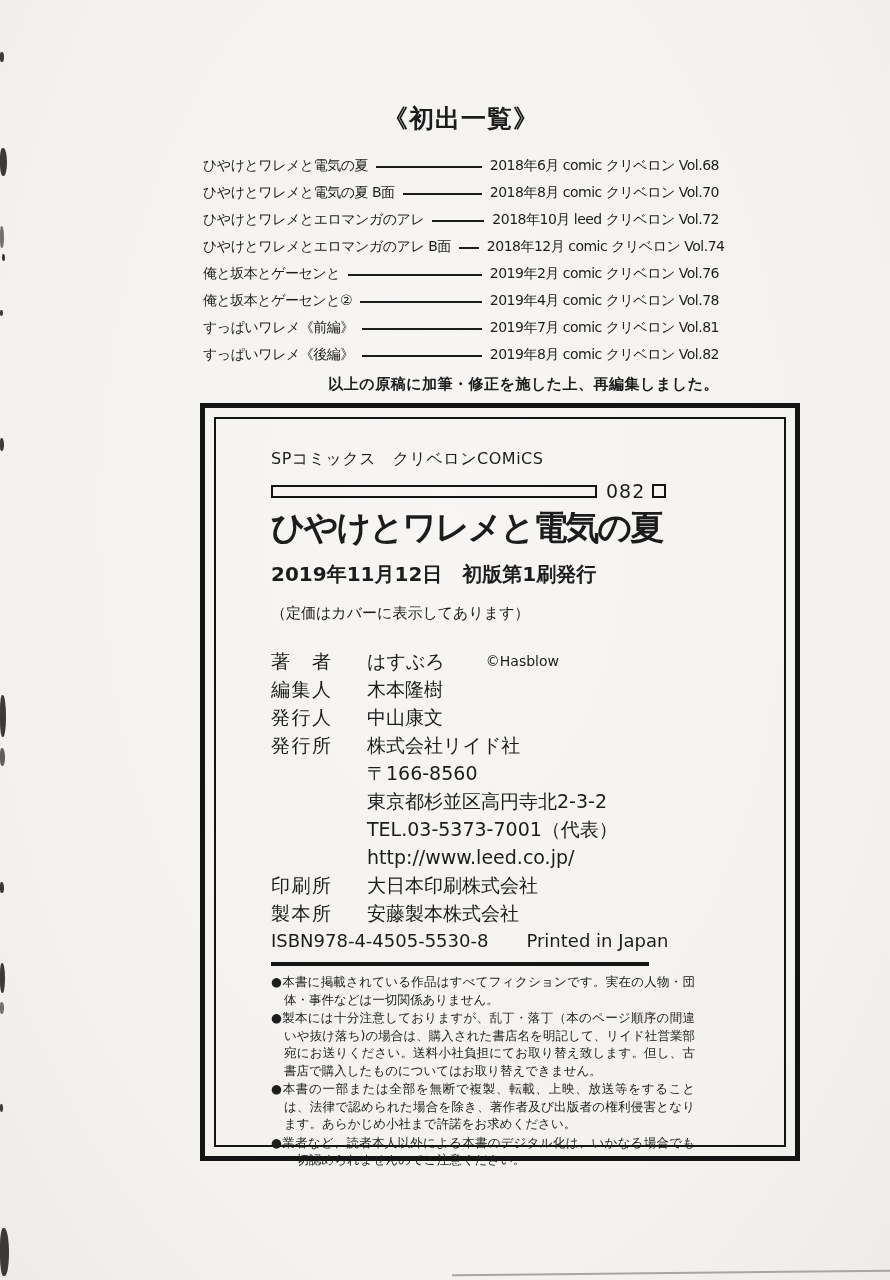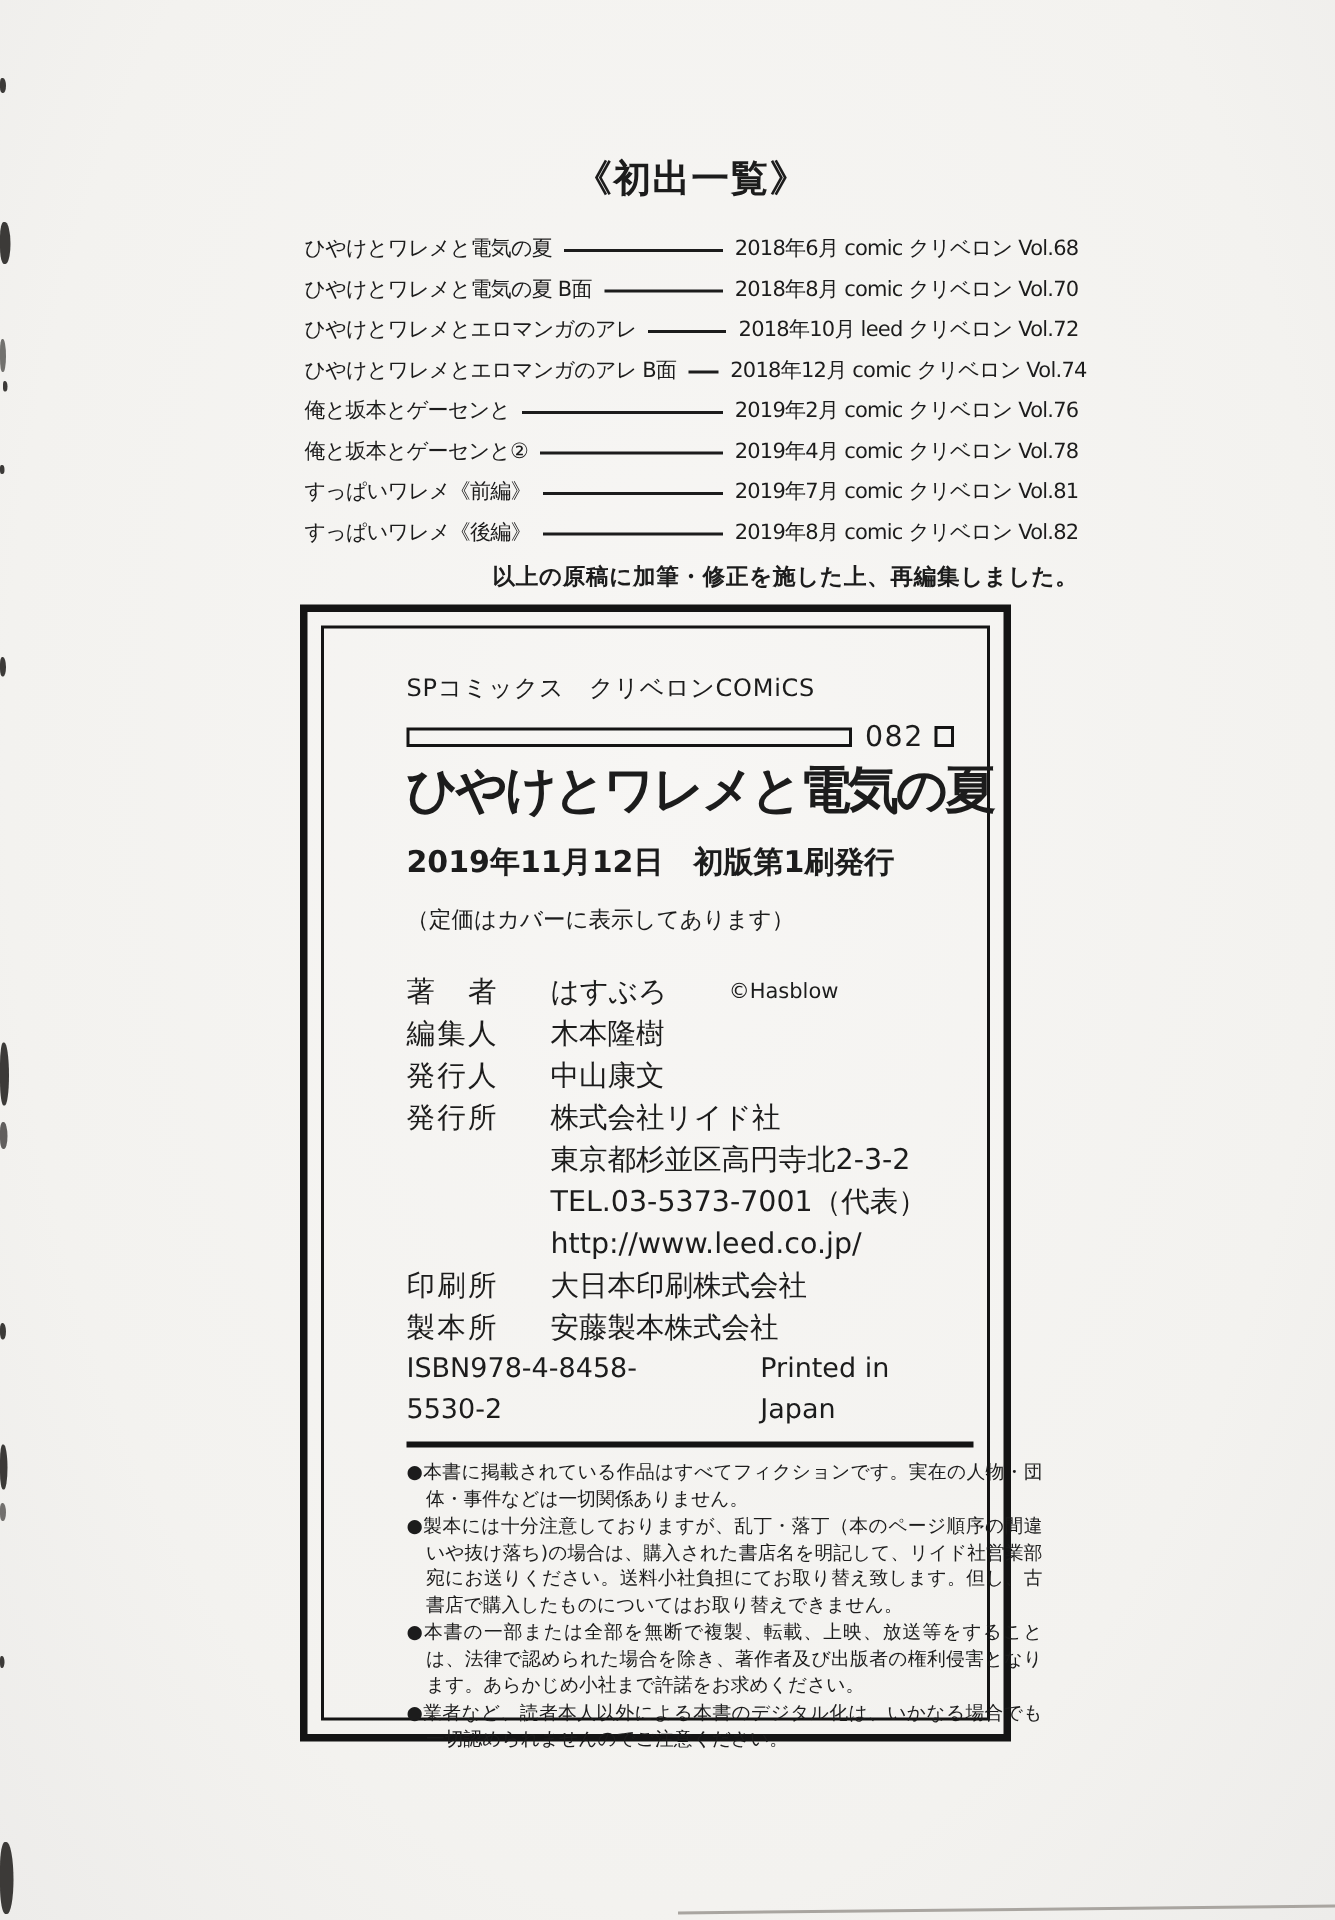--- a/index.html
+++ b/index.html
@@ -37,21 +37,21 @@
     flex: 1; border-top: 2px solid #1c1c1c; margin: 0 8px; position: relative; top: 1px;
     min-width: 20px;
   }
   .list-footnote {
     text-align: right; font-size: 15px; font-weight: 700; margin-top: 7px;
     letter-spacing: 0.5px;
   }
 
   
   .colophon-box {
-    position: absolute; left: 200px; top: 403px; width: 474px; height: 758px;
+    position: absolute; left: 200px; top: 403px; width: 600px; height: 758px;
     border: 5px solid #141414; box-sizing: border-box;
   }
   .colophon-inner {
     position: absolute; inset: 9px; border: 2px solid #141414;
     padding: 30px 22px 0 55px; box-sizing: border-box;
   }
   .sp-line { font-size: 16px; font-weight: 500; letter-spacing: 0.5px; margin: 0 0 10px 0; }
   .volume-bar-row { display: flex; align-items: center; margin: 0 0 4px 0; }
   .volume-bar {
     width: 322px; height: 9px; border: 2px solid #141414; background: transparent;
@@ -179,36 +179,37 @@
         <span class="credit-value">木本隆樹</span>
       </div>
       <div class="credit-row">
         <span class="credit-label">発行人</span>
         <span class="credit-value">中山康文</span>
       </div>
       <div class="credit-row">
         <span class="credit-label">発行所</span>
         <div class="credit-lines">
           <div>株式会社リイド社</div>
+          <div>〒166-8560</div>
           <div>東京都杉並区高円寺北2-3-2</div>
           <div>TEL.03-5373-7001（代表）</div>
           <div>http://www.leed.co.jp/</div>
         </div>
       </div>
       <div class="credit-row">
         <span class="credit-label">印刷所</span>
         <span class="credit-value">大日本印刷株式会社</span>
       </div>
       <div class="credit-row">
         <span class="credit-label">製本所</span>
         <span class="credit-value">安藤製本株式会社</span>
       </div>
 
       <div class="isbn-row">
-        <span>ISBN978-4-8458-5530-2</span>
+        <span>ISBN978-4-4505-5530-8</span>
         <span class="printed-in">Printed in Japan</span>
       </div>
 
       <div class="colophon-divider"></div>
 
       <div class="notices">
         <div class="notice">●本書に掲載されている作品はすべてフィクションです。実在の人物・団体・事件などは一切関係ありません。</div>
         <div class="notice">●製本には十分注意しておりますが、乱丁・落丁（本のページ順序の間違いや抜け落ち)の場合は、購入された書店名を明記して、リイド社営業部宛にお送りください。送料小社負担にてお取り替え致します。但し、古書店で購入したものについてはお取り替えできません。</div>
         <div class="notice">●本書の一部または全部を無断で複製、転載、上映、放送等をすることは、法律で認められた場合を除き、著作者及び出版者の権利侵害となります。あらかじめ小社まで許諾をお求めください。</div>
         <div class="notice">●業者など、読者本人以外による本書のデジタル化は、いかなる場合でも一切認められませんのでご注意ください。</div>

